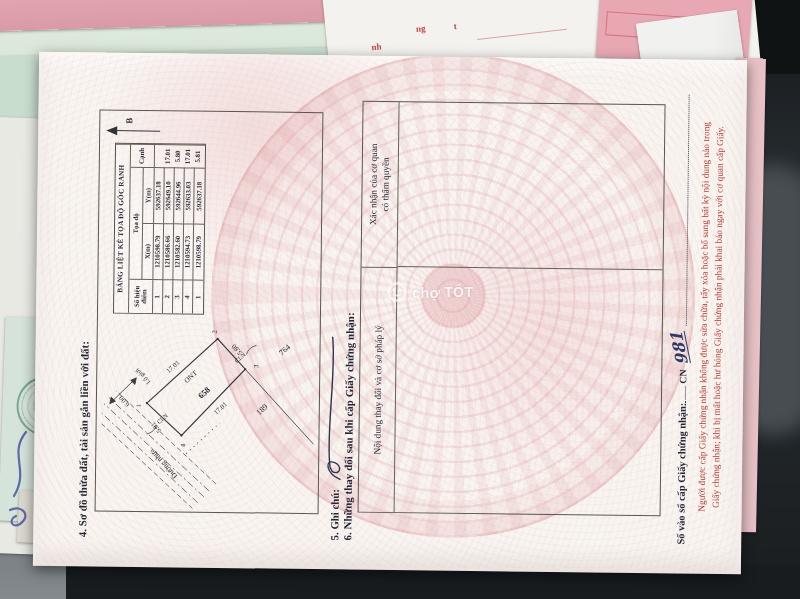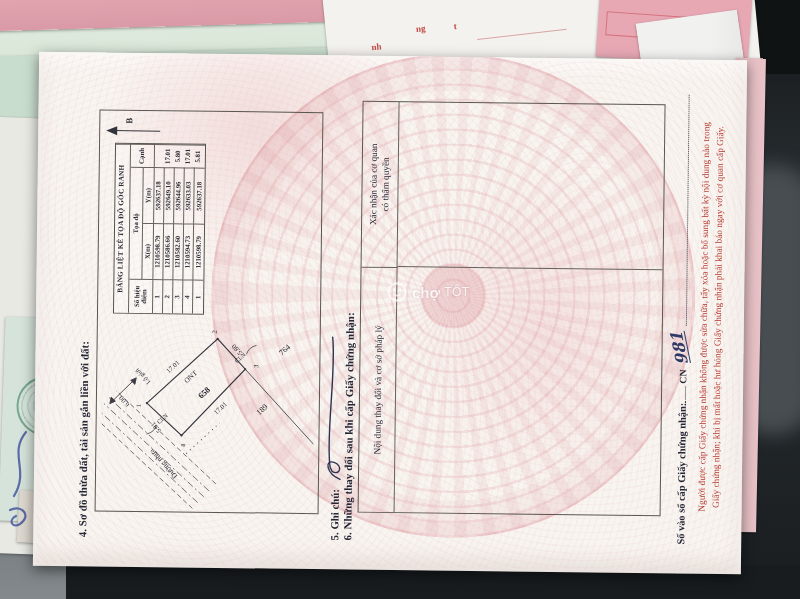--- a/index.html
+++ b/index.html
@@ -99,21 +99,21 @@
   .serial-prefix{margin:0 2px 0 3px;font-size:9.8px;}
   .hand-number{display:inline-block;font-family:"DejaVu Serif",serif;font-style:italic;font-weight:bold;
     font-size:16px;color:#2e3a66;transform:rotate(-12deg) skewX(-10deg);position:relative;top:-2px;margin:0 4px;
     border-bottom:1.6px solid #2e3a66;line-height:.9;}
   .warning{left:10px;top:659px;width:488px;text-align:center;color:#b5392f;font-size:9.3px;line-height:1.5;}
 
   
   .chotot{left:386px;top:281px;z-index:9;display:flex;align-items:center;gap:4px;opacity:.78;
     font-family:"Liberation Sans",sans-serif;color:#fff;text-shadow:0 0 2px rgba(120,80,90,.4);}
   .chotot .brand-pre{font-size:15px;font-weight:bold;}
-  .chotot .brand-main{font-size:12px;font-weight:normal;letter-spacing:.4px;}
+  .chotot .brand-main{font-size:14px;font-weight:bold;letter-spacing:.4px;}
 </style>
 </head>
 <body>
 
 <div class="scene">
 
   <div class="abs bg-right"></div>
   <div class="abs seat-blob"></div>
   <div class="abs bg-bottom"></div>
   <div class="abs bg-bl"></div>

